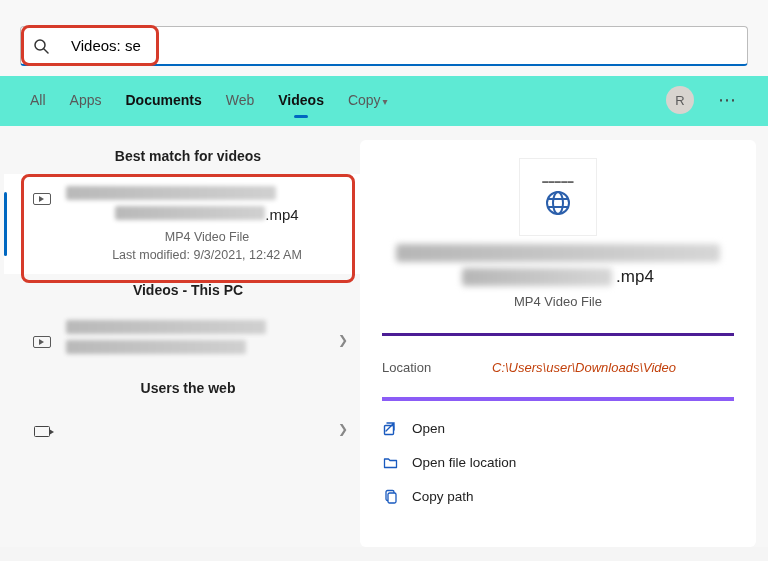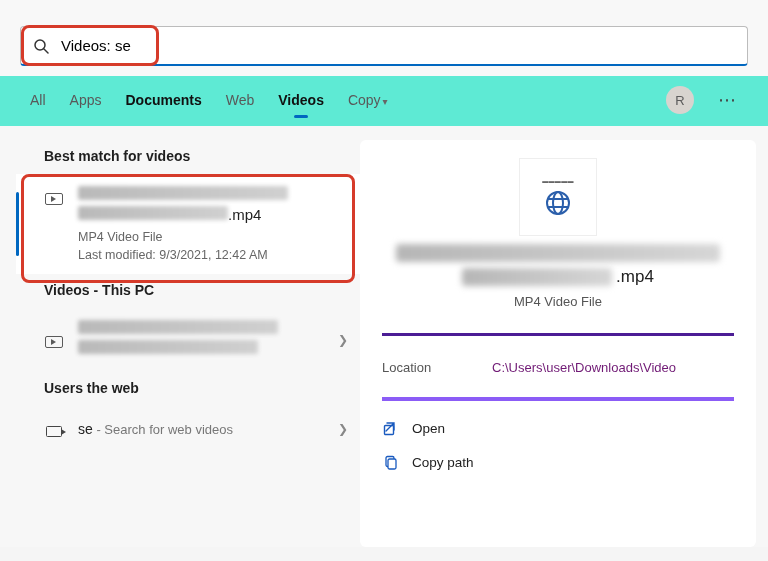--- a/index.html
+++ b/index.html
@@ -21,21 +21,21 @@
   }
   .search-box {
     display: flex;
     align-items: center;
     height: 40px;
     background: #fff;
     border: 1px solid #bcbcbc;
     border-bottom: 2px solid #0067c0;
     border-radius: 4px;
     padding: 18px 12px;
-    gap: 12px;
+    gap: 22px;
   }
   .search-box input {
     border: none;
     outline: none;
     flex: 1;
     font-size: 15px;
     background: transparent;
   }
   .search-icon-svg { flex-shrink: 0; }
 
@@ -87,21 +87,21 @@
     display: flex; align-items: center; justify-content: center;
   }
   .kebab { font-size: 18px; letter-spacing: 2px; color: #444; cursor: pointer; }
 
   
   .content {
     display: flex;
     background: #f7f7f7;
     height: calc(100% - 140px);
   }
-  .left-pane { width: 360px; padding: 14px 0 0 16px; }
+  .left-pane { width: 360px; padding: 14px 0 0 4px; text-align: center; }
   .right-pane {
     flex: 1;
     background: #fff;
     margin: 14px 12px 0 0;
     border-radius: 6px;
     padding: 18px 22px 0 22px;
     position: relative;
   }
 
   .section-head {
@@ -175,21 +175,21 @@
   .preview-ext { font-size: 17px; color: #222; }
   .preview-type { font-size: 13px; color: #555; text-align: center; margin-top: 4px; }
 
   .meta-block {
     border-top: 3px solid #4c1d95;
     margin-top: 24px;
     padding-top: 16px;
   }
   .meta-row { display: flex; font-size: 13px; color: #444; padding: 8px 0; }
   .meta-k { width: 110px; color: #555; }
-  .meta-v { flex: 1; color: #701a75; }
+  .meta-v { flex: 1; color: #c2410c; font-style: italic; }
 
   .actions {
     border-top: 4px solid #8b5cf6;
     margin-top: 14px;
     padding-top: 10px;
   }
   .action-row {
     display: flex; align-items: center; gap: 14px;
     padding: 9px 0; font-size: 13.5px; color: #222; cursor: pointer;
   }
@@ -278,23 +278,20 @@
       <span class="chev-right">❯</span>
     </div>
 
     <div class="section-head">Users the web</div>
 
     <div class="sub-item">
       <div class="sub-left">
         <div class="res-icon">
             <div class="vid-icon-rect"></div>
           </div>
-        <div>
-          <span class="web-query">se</span><span class="web-hint"> - Search for web videos</span>
-        </div>
       </div>
       <span class="chev-right">❯</span>
     </div>
   </div>
 
   <div class="right-pane">
     <div class="thumb">
       <div class="thumb-label">▬▬▬▬▬</div>
       <svg class="globe" viewBox="0 0 26 26">
         <circle cx="13" cy="13" r="11" fill="none" stroke="#2b5fab" stroke-width="2"></circle>
@@ -326,20 +323,28 @@
           <svg width="15" height="15" viewBox="0 0 15 15">
               <path d="M4 2h7v7M11 2L3 10" stroke="#195abf" stroke-width="1.4" fill="none" stroke-linecap="round"></path>
               <rect x="1.5" y="4.5" width="9" height="9" rx="1" stroke="#195abf" stroke-width="1.4" fill="none"></rect>
             </svg>
         </span>
         <span>Open</span>
       </div>
       <div class="action-row">
         <span class="action-ico">
           <svg width="15" height="15" viewBox="0 0 15 15">
+              <path d="M1.5 4h4l1.5 1.5H13.5V12.5H1.5z" stroke="#195abf" stroke-width="1.3" fill="none" stroke-linejoin="round"></path>
+            </svg>
+        </span>
+        <span>Open file location</span>
+      </div>
+      <div class="action-row">
+        <span class="action-ico">
+          <svg width="15" height="15" viewBox="0 0 15 15">
               <rect x="3" y="1.5" width="8" height="10" rx="1.5" stroke="#195abf" stroke-width="1.3" fill="none"></rect>
               <rect x="5" y="4" width="8" height="10" rx="1.5" stroke="#195abf" stroke-width="1.3" fill="#fff"></rect>
             </svg>
         </span>
         <span>Copy path</span>
       </div>
     </div>
   </div>
 </div>
 

